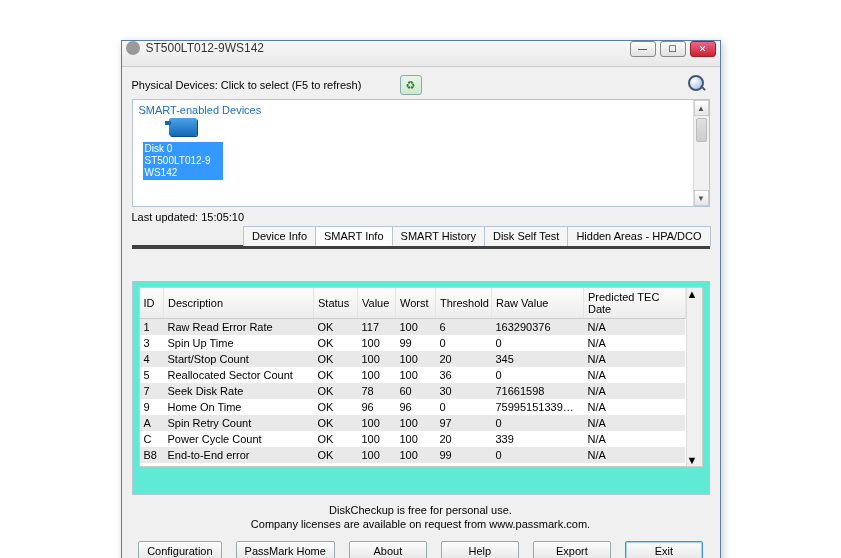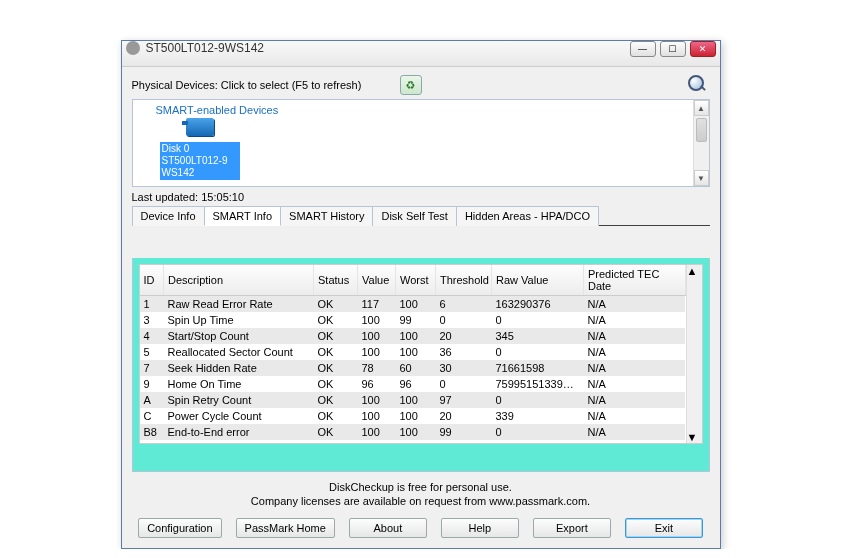--- a/index.html
+++ b/index.html
@@ -11,32 +11,32 @@
 .win-btns { display: flex; gap: 4px; }
 .win-btn { width: 26px; height: 16px; border: 1px solid #888; background: linear-gradient(to bottom,#fdfdfd,#e0e0e0); border-radius: 3px; display:flex; align-items:center; justify-content:center; font-size:9px; cursor: default; }
 .win-btn.close { background: linear-gradient(to bottom,#e68,#c23); color:#fff; border-color:#922; }
 .content { padding: 8px 10px 10px 10px; }
 .physdev-row { display:flex; align-items:center; font-size:11px; margin-bottom:4px; }
 .physdev-row .label { flex:1; }
 .refresh-btn { width:22px; height:20px; border:1px solid #8aa; background:linear-gradient(to bottom,#eaf6ea,#cde8cd); border-radius:3px; display:flex;align-items:center;justify-content:center; margin-left:4px;}
 .mag-icon { width:24px; height:20px; position:relative; margin-left:auto; }
 .mag-icon::before { content:''; position:absolute; width:12px; height:12px; border:2px solid #457; border-radius:50%; left:2px; top:0; background:radial-gradient(circle at 30% 30%, #fff, #9bd); }
 .mag-icon::after { content:''; position:absolute; width:6px; height:2px; background:#457; transform:rotate(45deg); left:14px; top:12px; }
-.device-panel { border:1px solid #b5c5d6; background:#fff; height:88px; position:relative; padding:4px 23px; }
+.device-panel { border:1px solid #b5c5d6; background:#fff; height:108px; position:relative; padding:4px 6px; }
 .device-panel .header { color:#1a6ec8; font-size:11px; }
 .disk-item { display:flex; flex-direction:column; align-items:center; width:88px; margin-top:2px; }
 .disk-icon { width:28px; height:18px; background:linear-gradient(to bottom,#4aa3e8,#1668b5); border-radius:2px; box-shadow:1px 1px 0 #0a4a80; position:relative; }
 .disk-icon::before { content:''; position:absolute; left:-4px; top:3px; width:6px; height:4px; background:#1668b5; }
 .disk-label { background:#3399ff; color:#fff; font-size:10px; text-align:left; line-height:12px; padding:1px 2px; margin-top:6px; min-width:80px; }
 .panel-scroll { position:absolute; right:0; top:0; bottom:0; width:16px; background:#f0f0f0; border-left:1px solid #ddd; display:flex; flex-direction:column; }
 .panel-scroll .arr { height:16px; border:1px solid #ccc; background:linear-gradient(to bottom,#fff,#e5e5e5); display:flex;align-items:center;justify-content:center;font-size:8px;color:#555; }
 .panel-scroll .thumb { flex:0 0 24px; margin:2px; background:linear-gradient(to bottom,#e0e0e0,#ccc); border:1px solid #bbb; border-radius:2px; }
 .panel-scroll .track { flex:1; }
 .last-updated { font-size:11px; margin:4px 0 2px 0; }
-.tabs { display:flex; border-bottom:1px solid #404040; }
+.tabs { display:flex; border-bottom:4px solid #404040;justify-content:flex-end; }
 .tab { padding:3px 8px; font-size:11px; border:1px solid #b5c5d6; border-bottom:none; background:#f5f5f5; margin-right:-1px; cursor:default; position:relative; top:1px; }
 .tab.active { background:#fff; border-bottom:1px solid #fff; z-index:2; }
 .tab-body { border:1px solid #b5c5d6; border-top:none; background:#5eead4; padding:6px; height:214px; position:relative;margin-top:32px; }
 .inner-table-wrap { border:1px solid #ccc; background:#fff; height:180px; overflow:hidden; position:relative; }
 .table-scroll { position:absolute; right:0; top:0; bottom:0; width:16px; background:#f0f0f0; border-left:1px solid #ddd; display:flex; flex-direction:column; }
 table { border-collapse:collapse; width:calc(100% - 16px); font-size:11px; table-layout:fixed; }
 thead th { text-align:left; font-weight:normal; padding:3px 4px; background:linear-gradient(to bottom,#fdfdfd,#ececec); border-bottom:1px solid #ccc; border-right:1px solid #e5e5e5; }
 tbody td { padding:2px 4px; white-space:nowrap; overflow:hidden; text-overflow:ellipsis; }
 tbody tr.alt { background:#e9e9e9; }
 .footer-text { text-align:center; font-size:11px; margin:8px 0 10px 0; line-height:14px; }
@@ -157,21 +157,21 @@
                 <td>Reallocated Sector Count</td>
                 <td>OK</td>
                 <td>100</td>
                 <td>100</td>
                 <td>36</td>
                 <td>0</td>
                 <td>N/A</td>
               </tr>
               <tr class="alt">
                 <td>7</td>
-                <td>Seek Hidden Rate</td>
+                <td>Seek Disk Rate</td>
                 <td>OK</td>
                 <td>78</td>
                 <td>60</td>
                 <td>30</td>
                 <td>71661598</td>
                 <td>N/A</td>
               </tr>
               <tr>
                 <td>9</td>
                 <td>Home On Time</td>

